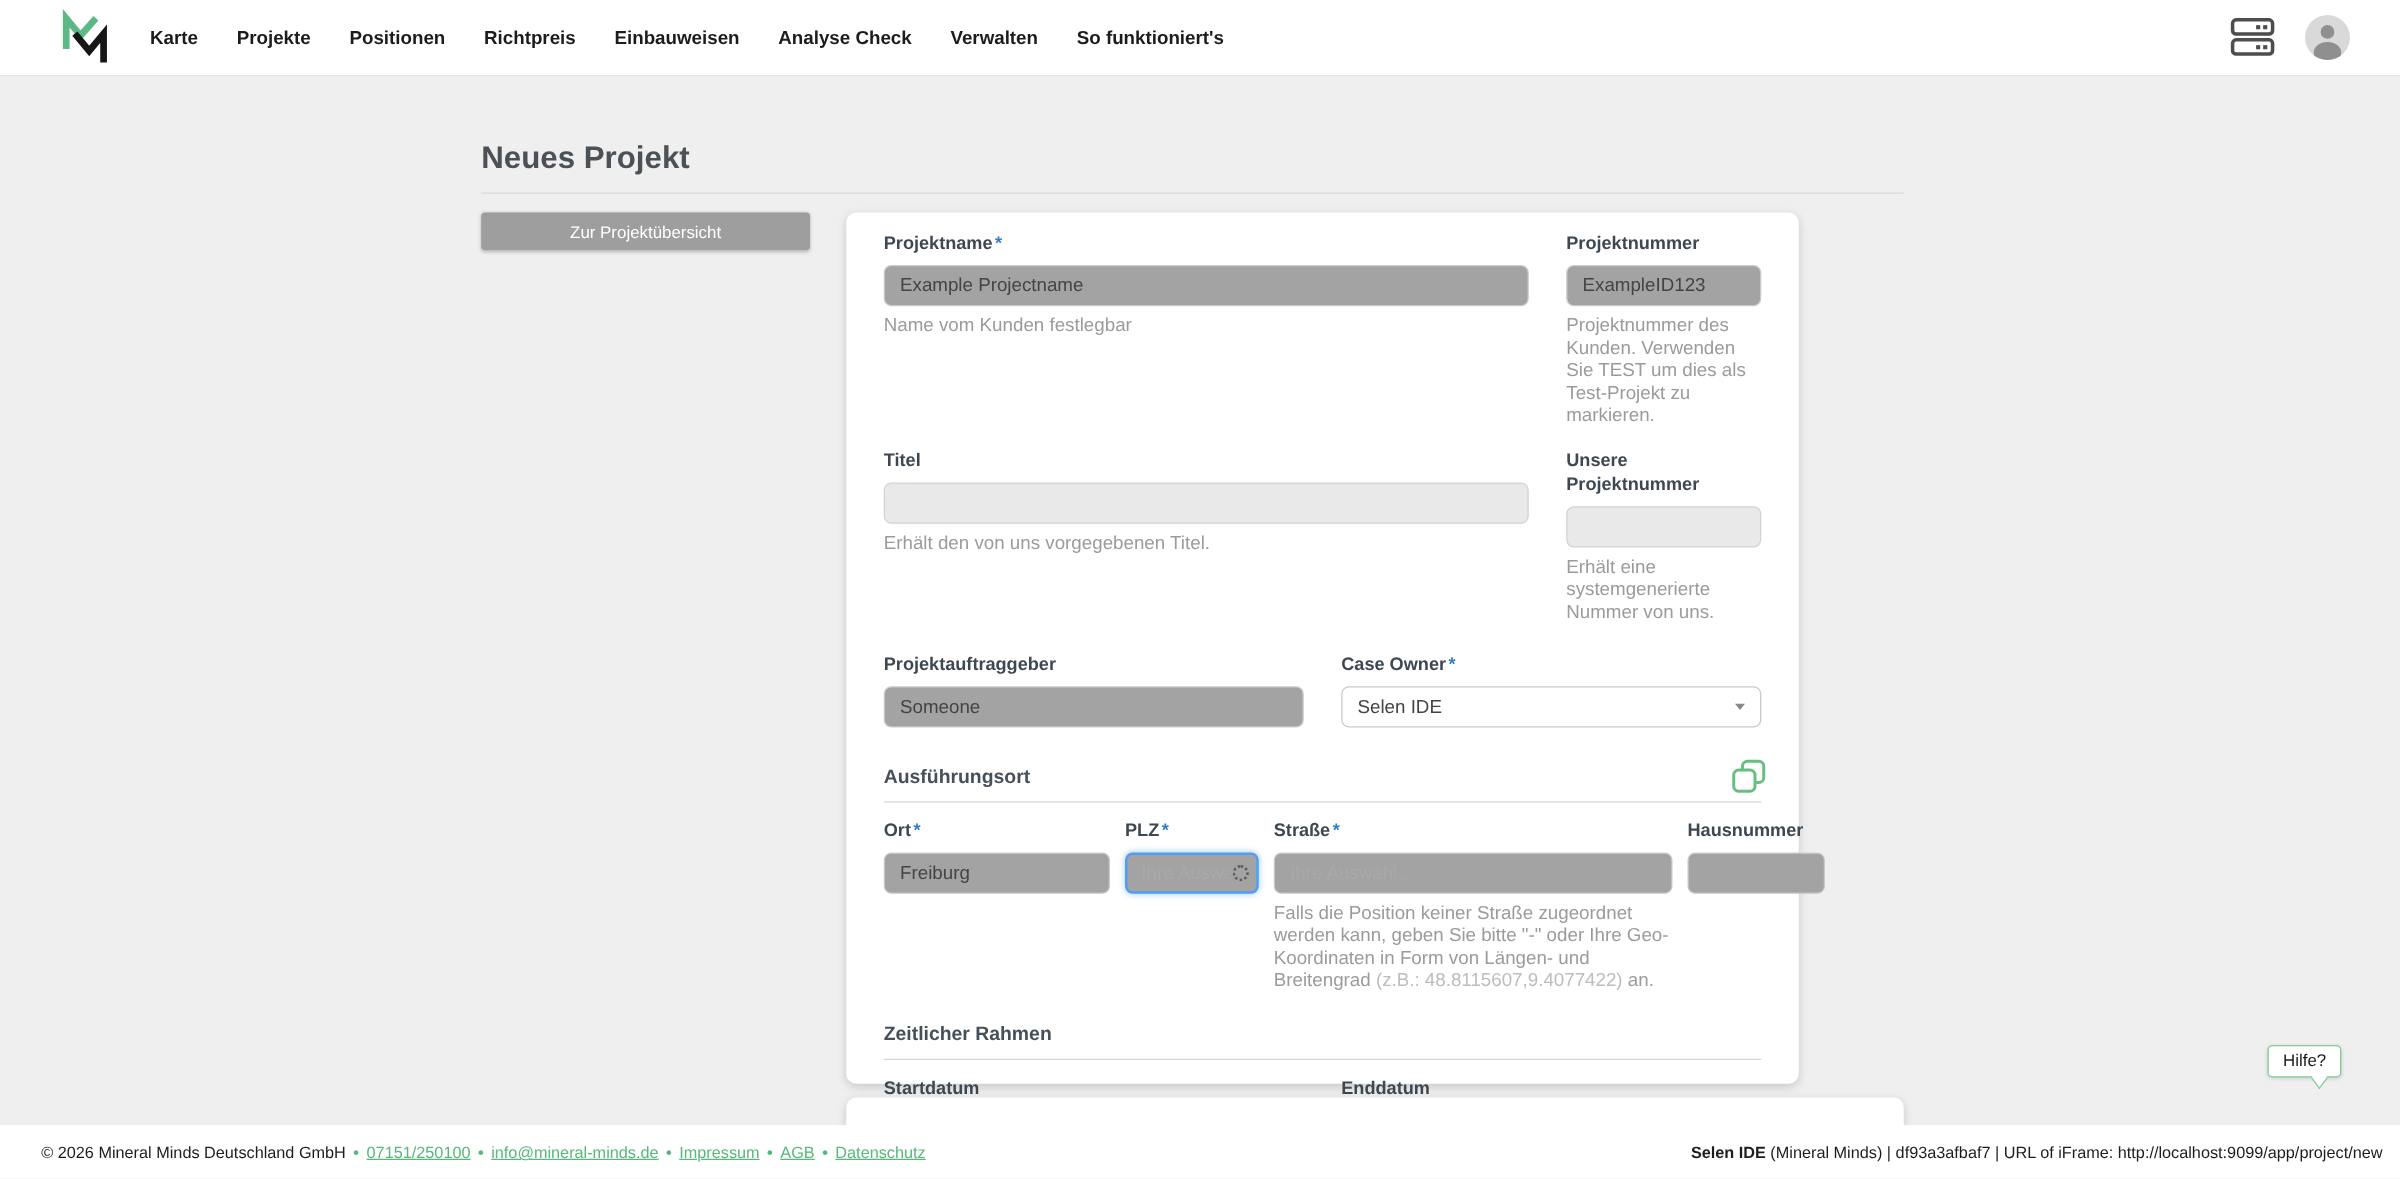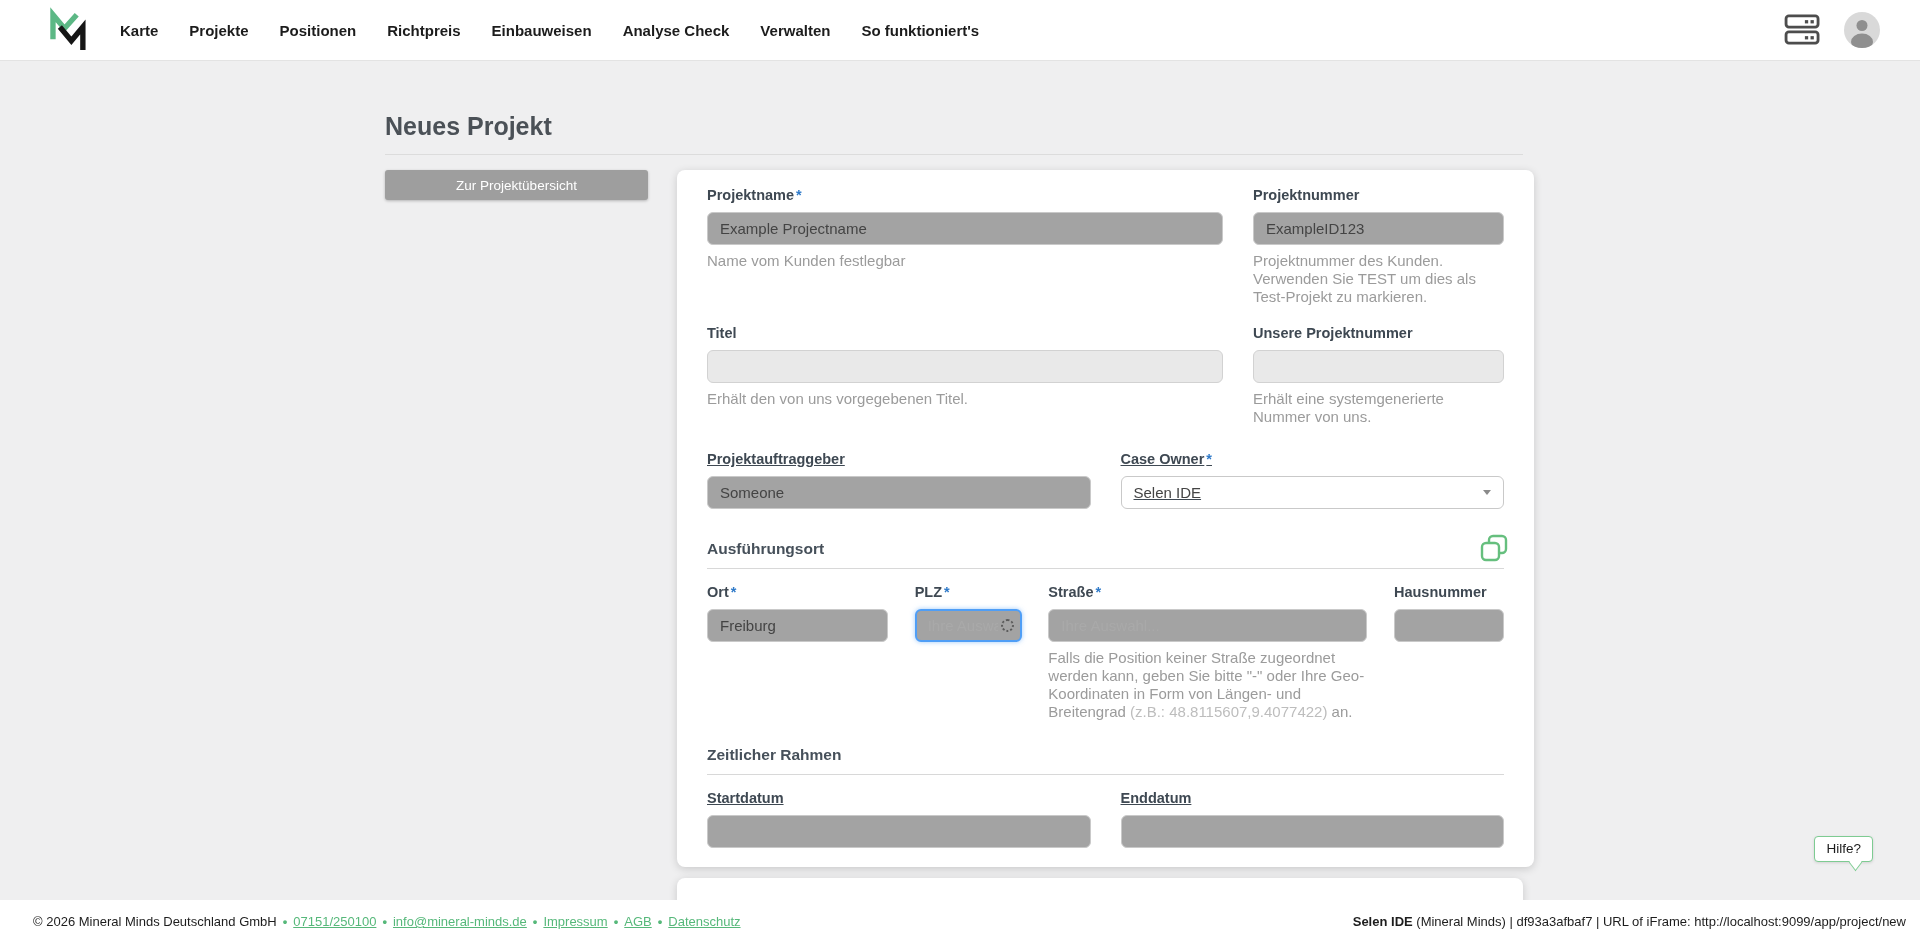--- a/index.html
+++ b/index.html
@@ -45,40 +45,40 @@
   }
   .back-button {
     position:absolute; left:385px; top:170px; width:263px; height:30px;
     background:#9e9e9e; color:#ffffff; border:none; border-radius:3px;
     font-size:13.5px; font-family:inherit; cursor:pointer;
     box-shadow:0 1px 3px rgba(0,0,0,0.25);
   }
 
   
   .card {
-    position:absolute; left:677px; top:170px; width:857px; height:697px;
+    position:absolute; left:677px; top:170px; width:762px; height:697px;
     background:#ffffff; border-radius:8px;
     box-shadow:0 2px 8px rgba(0,0,0,0.16);
     padding:16px 30px 24px 30px;
   }
   .card2-sliver {
     position:absolute; left:677px; top:878px; width:846px; height:40px;
     background:#ffffff; border-radius:8px 8px 0 0;
     box-shadow:0 2px 8px rgba(0,0,0,0.16);
     z-index:1;
   }
 
   .row { display:flex; gap:30px; }
   .row-2 { margin-top:18px; }
   .row-3 { margin-top:24px; }
   .row-loc { margin-top:14px; justify-content:space-between; gap:12px; }
   .row-dates { margin-top:14px; }
   .col-wide  { width:516px; flex:none; }
   .col-side  { flex:1; min-width:0; }
-  .col-half  { flex:1; min-width:0;text-decoration:underline; }
+  .col-half  { flex:1; min-width:0; }
 
   .field-label {
     font-size:14.5px; font-weight:700; color:#3e4852;
     margin-bottom:7px; display:block; line-height:19px;
   }
   .req { color:#2f7ac9; font-weight:700; margin-left:2px; }
 
   .text-input {
     width:100%; height:33px;
     border:1px solid #c9c9c9; border-radius:6px;

